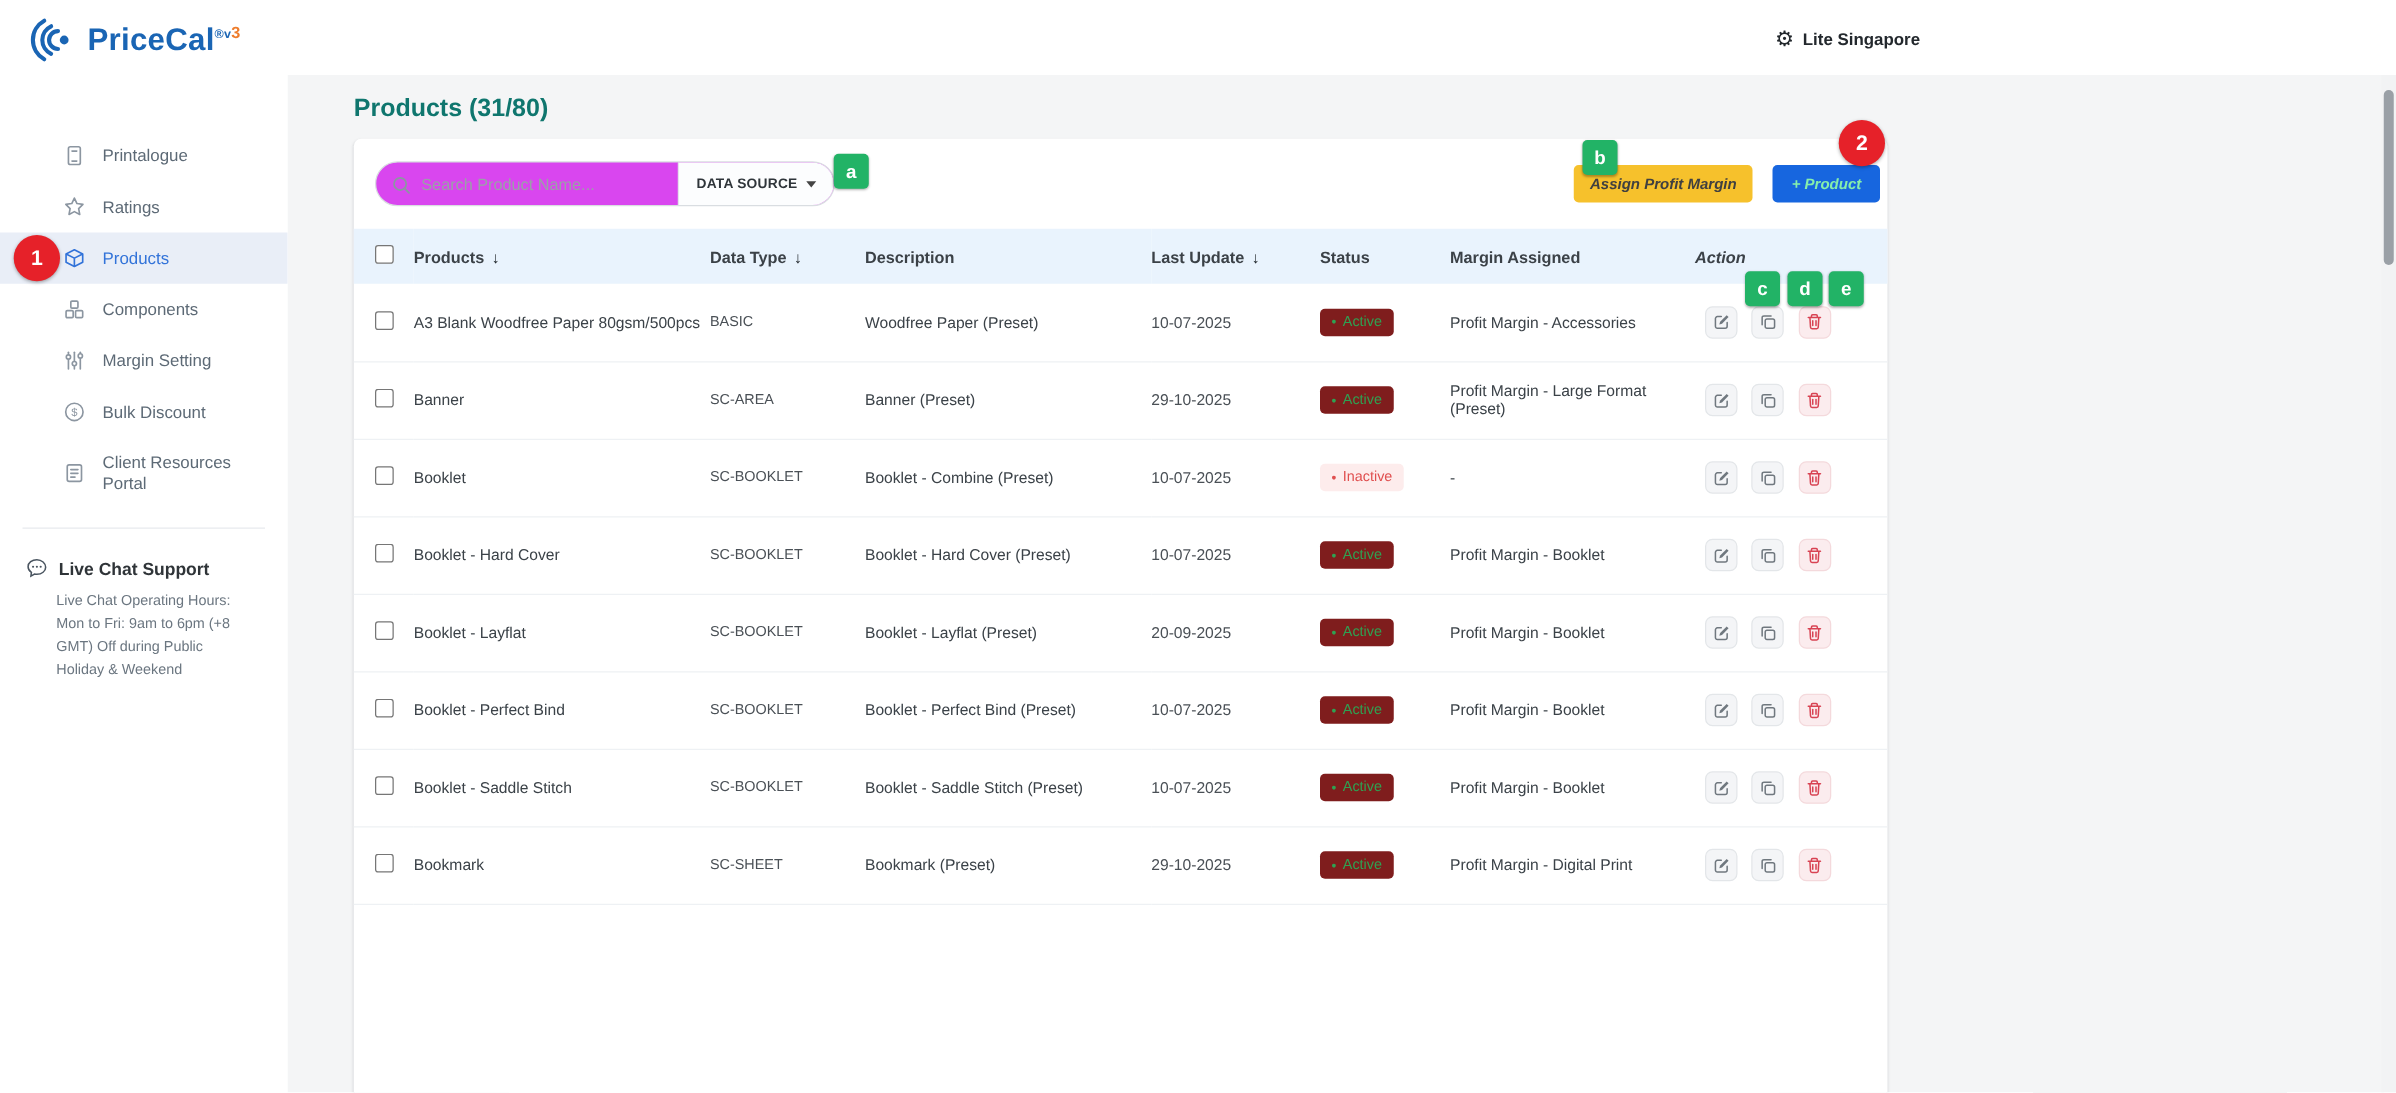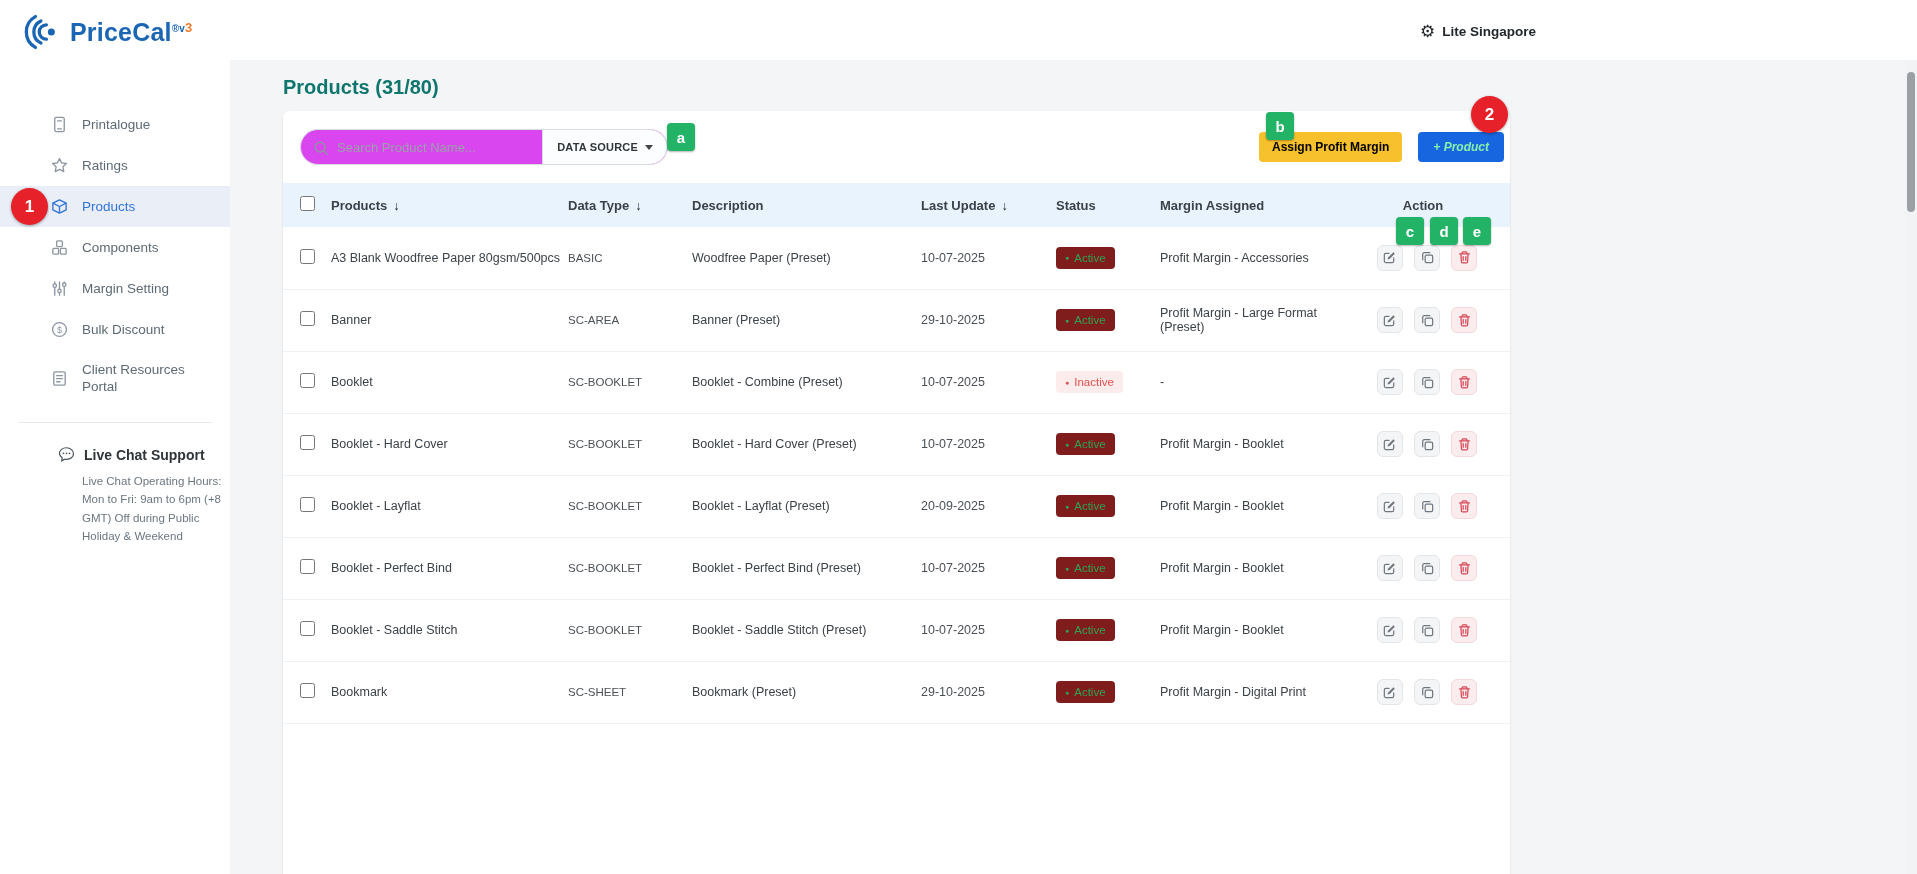--- a/index.html
+++ b/index.html
@@ -27,21 +27,21 @@
   .nav { margin-top:44px; }
   .side-item {
     display:flex; align-items:center; gap:13px;
     padding:11px 16px 11px 50px;
     font-size:13.5px; color:#5d6a76; cursor:pointer; line-height:17px;
   }
   .side-item .sicon { width:19px; height:19px; flex:0 0 19px; color:#8c96a1; display:flex; align-items:center; }
   .side-item.active { background:#e9eef7; color:#3273d9; }
   .side-item.active .sicon { color:#3273d9; }
   .side-divider { height:1px; background:#e7eaee; margin:16px 18px; }
-  .support { padding:6px 20px 0 43px;margin-left:14px; }
+  .support { padding:6px 20px 0 20px; }
   .support-title { display:flex; align-items:center; gap:8px; font-size:14px; font-weight:700; color:#2f3438; }
   .support-title .sicon { width:19px; height:19px; color:#4a5560; }
   .support-hours { margin:8px 0 0 25px; width:152px; font-size:11.5px; line-height:1.6; color:#6b7680; }
 
   
   .main-bg { position:absolute; left:230px; top:60px; width:1677px; height:814px; background:#f4f5f6; overflow:hidden; }
   .page-title { margin:16px 0 12px 53px; font-size:20px; font-weight:700; color:#0f766e; }
   .card {
     margin-left:53px; width:1227px; height:840px;
     background:#fff; border-radius:6px;
@@ -50,32 +50,32 @@
   }
   .card-toolbar { display:flex; justify-content:space-between; align-items:center; padding:0 6px 0 17px; margin-bottom:18px; }
   .search-pill { display:flex; align-items:center; width:368px; height:36px; border:1px solid #d9dde1; border-radius:18px; background:#d946ef; position:relative; }
   .search-pill svg.mag { position:absolute; left:12px; top:10px; color:#8c96a1; }
   .search-input { flex:1; border:none; outline:none; background:transparent; padding:0 8px 0 36px; font-size:13px; color:#333; font-family:"Liberation Sans", sans-serif; }
   .search-input::placeholder { color:#9aa1a8; }
   .ds-btn { display:flex; align-items:center; gap:7px; height:100%; padding:0 14px; border-left:1px solid #d9dde1; background:#fcfdfe; border-radius:0 18px 18px 0; font-size:11px; font-weight:700; color:#2f353a; letter-spacing:.2px; cursor:pointer; white-space:nowrap; }
   .caret-down { width:0; height:0; border-left:4px solid transparent; border-right:4px solid transparent; border-top:5px solid #444; }
   .toolbar-right { display:flex; align-items:center; gap:16px; }
   .btn { border:none; height:30px; border-radius:4px; font-size:12px; font-weight:700; cursor:pointer; font-family:"Liberation Sans", sans-serif; }
-  .btn-yellow { background:#f6c12c; color:#000000; padding:0 13px; }
+  .btn-yellow { background:#f6c12c; color:#404040; padding:0 13px;font-style:italic; }
   .btn-blue { background:#1766df; color:#86efac; padding:0 15px;font-style:italic; }
 
   
   table { width:100%; border-collapse:collapse; table-layout:fixed; }
   thead th { background:#e9f3fd; height:44px; font-size:13px; font-weight:700; color:#3b4147; text-align:left; }
   tbody td { height:62px; border-bottom:1px solid #eef1f4; font-size:12.5px; color:#3b4248; vertical-align:middle; }
   .c-check { padding-left:17px; width:48px; }
   input[type="checkbox"] { width:15px; height:15px; cursor:pointer; accent-color:#fff; }
   .c-type { font-size:11.5px; color:#4a5056; }
   .c-date { color:#4a5056; }
-  .c-action { text-align:center; padding-right:20px; }
+  .c-action { text-align:left; padding-right:20px;font-style:italic; }
   th.c-action { padding-right:20px; }
   .sort::after { content:"↓"; font-size:12.5px; font-weight:700; color:#23292e; margin-left:6px; }
   .pill { display:inline-flex; align-items:center; gap:5px; font-size:11.5px; font-weight:400; padding:5px 9px; border-radius:4px; }
   .pill::before { content:"●"; font-size:7px; }
   .pill[data-status="Active"] { color:#2fa152; background:#7f1d1d; }
   .pill[data-status="Inactive"] { color:#e04f4f; background:#fdecec; }
   .act { display:inline-flex; align-items:center; justify-content:center; width:26px; height:26px; margin-left:8px; border-radius:6px; border:1px solid #e3e6e9; background:#f4f5f7; color:#70787f; cursor:pointer; }
   .act.del { background:#fbecee; border-color:#f4d9dc; color:#d84353; }
   .act svg { width:15px; height:15px; }
 

